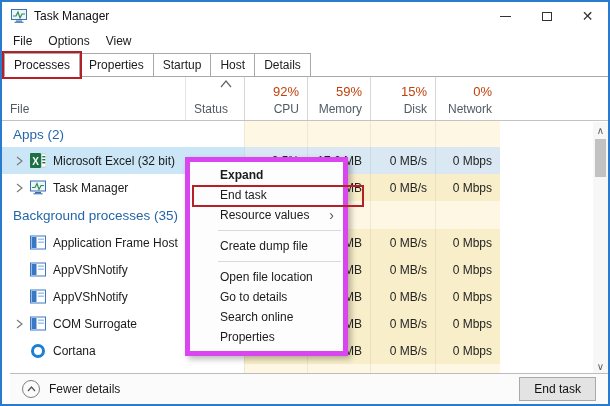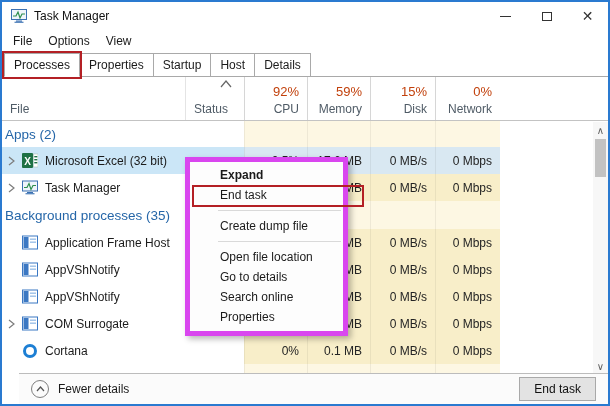--- a/index.html
+++ b/index.html
@@ -33,21 +33,21 @@
   .ch-name{ width:183px; justify-content:flex-end; }
   .ch-status{ width:59px; border-left:1px solid #e4e4e4; }
   .ch-val{ border-left:1px solid #d6d6d6; }
   .ch-val .lbl{ text-align:right; }
   .w-cpu{ width:63px; } .w-mem{ width:63px; } .w-disk{ width:65px; } .w-net{ width:65px; }
   .sort-caret{ position:absolute; left:218px; top:3px; width:12px; height:8px; }
   
   .list{ position:relative; height:253px; overflow:visible; background:#fff; }
   .row{ display:flex; align-items:center; }
   .r27{ height:27px; } .r26{ height:26px; } .r28{ height:28px; } .r10{ height:10px; }
-  .cell-name{ width:183px; height:100%; display:flex; align-items:center; }
+  .cell-name{ width:183px; height:100%; display:flex; align-items:center; padding-left:8px; }
   .cell-status{ width:59px; height:100%; }
   .cell-val{ height:100%; display:flex; align-items:center; justify-content:flex-end; padding-right:8px; border-left:1px solid rgba(0,0,0,0.06); background:#f8eec9; color:#242424; }
   .pale .cell-val{ background:#fdf7e3; }
   .sel .cell-name, .sel .cell-status{ background:#cbe6f7; }
   .sel .cell-val{ background:#d9e8f2; }
   .group-label{ color:#2566a8; font-size:13.5px; padding-left:3px; }
   .chev{ width:18px; display:inline-flex; align-items:center; justify-content:center; color:#7c7c7c; }
   .chev svg{ width:7px; height:10px; }
   .no-chev{ width:18px; }
   .row-ic{ width:16px; height:15px; margin:0 7px 0 2px; flex:0 0 auto; }
@@ -58,21 +58,21 @@
   .sb-thumb{ width:11px; height:38px; background:#c2c2c2; margin-top:1px; }
   .sb-spacer{ flex:1; }
   
   .ctx{ position:absolute; left:183px; top:36px; width:163px; background:#fdfdfd; border:5px solid #d946ef; box-shadow:3px 3px 6px rgba(0,0,0,0.28); padding:3px 0 4px; z-index:4; }
   .ctx-item{ height:20px; display:flex; align-items:center; padding:0 10px 0 30px; white-space:nowrap; position:relative; }
   .ctx-item.bold{ font-weight:bold; }
   .ctx-sep{ border-top:1px solid #d9d9d9; margin:5px 2px 5px 28px; }
   .ctx-arrow{ position:absolute; right:9px; color:#555; font-size:14px; line-height:1; }
   .ctx-annotation{ position:absolute; left:2px; top:23px; width:172px; height:22px; border:2px solid #b42025; z-index:6; pointer-events:none; }
   
-  .statusbar{ position:absolute; left:17px; right:0; bottom:0; height:31px; border-top:1px solid #bcbcbc; background:#fbfbfb; display:flex; align-items:center; padding:0 12px; }
+  .statusbar{ position:absolute; left:8px; right:0; bottom:0; height:31px; border-top:1px solid #bcbcbc; background:#fbfbfb; display:flex; align-items:center; padding:0 12px; }
   .fewer{ display:flex; align-items:center; gap:9px; }
   .circle-chev{ width:18px; height:18px; border:1px solid #7f7f7f; border-radius:50%; display:flex; align-items:center; justify-content:center; color:#555; }
   .circle-chev svg{ width:9px; height:6px; }
   .endtask-btn{ margin-left:auto; border:1px solid #a9a9a9; background:#e3e3e3; padding:4px 14px; font-size:12px; color:#111; }
 </style>
 </head>
 <body>
 
 <div class="window">
 
@@ -310,20 +310,24 @@
     <div class="scrollbar">
       <div class="sb-arrow">∧</div>
       <div class="sb-thumb"></div>
       <div class="sb-spacer"></div>
       <div class="sb-arrow">∨</div>
     </div>
 
     <div class="ctx">
       <div class="ctx-item bold">Expand</div>
       <div class="ctx-item">End task</div>
+      <div class="ctx-item">
+        <span>Resource values</span>
+        <span class="ctx-arrow">›</span>
+      </div>
       <div class="ctx-sep"></div>
       <div class="ctx-item">Create dump file</div>
       <div class="ctx-sep"></div>
       <div class="ctx-item">Open file location</div>
       <div class="ctx-item">Go to details</div>
       <div class="ctx-item">Search online</div>
       <div class="ctx-item">Properties</div>
       <div class="ctx-annotation"></div>
     </div>
   </div>

